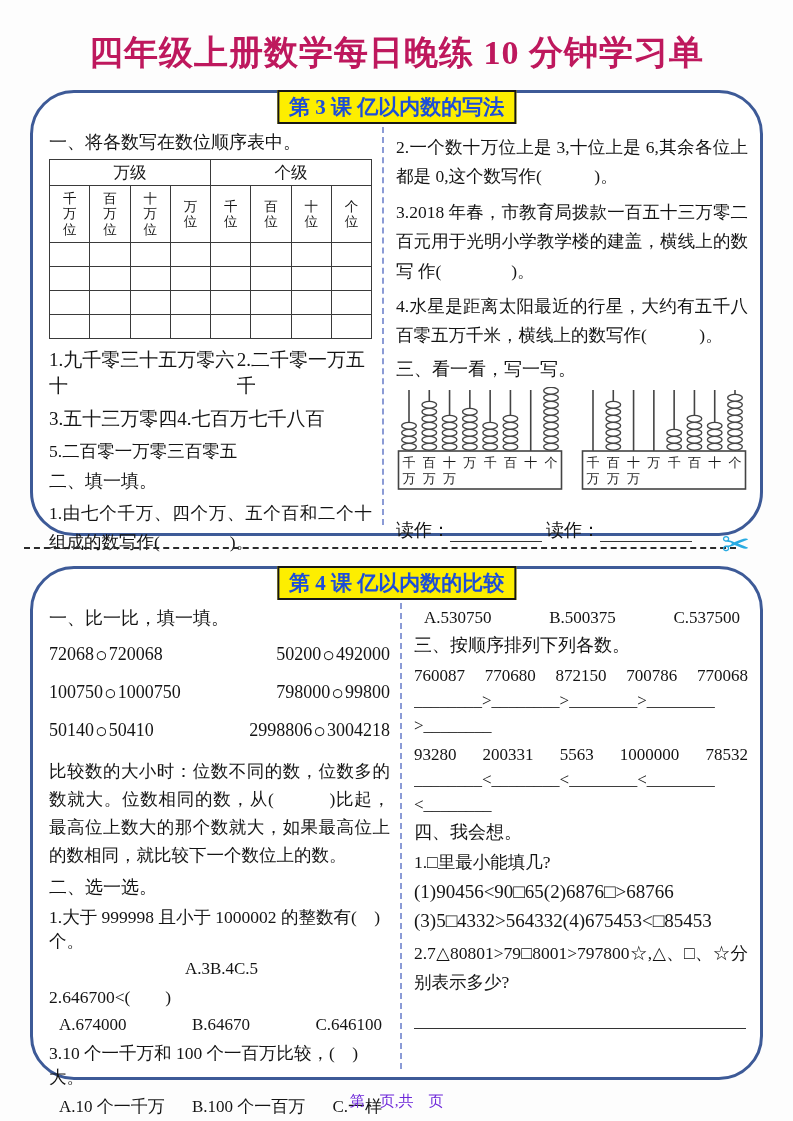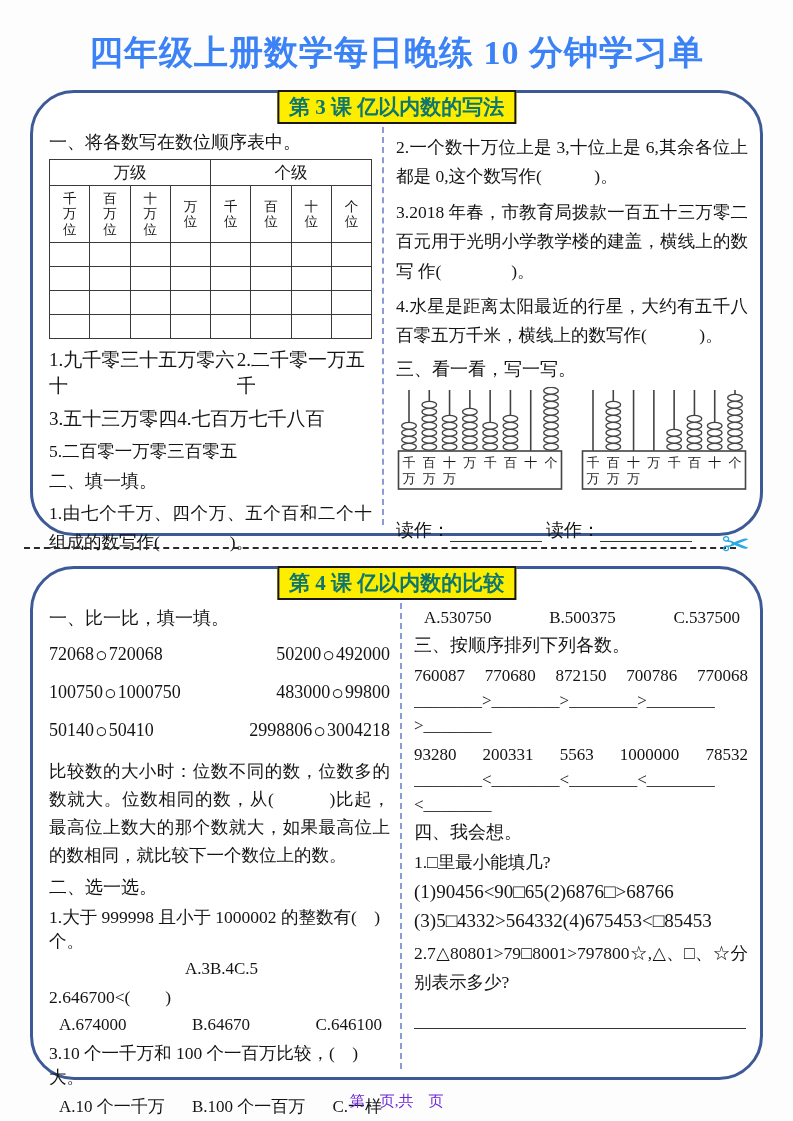--- a/index.html
+++ b/index.html
@@ -3,32 +3,32 @@
 <meta charset="utf-8">
 <style>
   html,body{margin:0;padding:0;}
   body{background:#ffffff;}
   .sheet{
     position:relative;width:793px;height:1121px;background:#fdfdfd;overflow:hidden;
     font-family:"Liberation Serif","DejaVu Serif",serif;color:#141414;
   }
   .title{
     position:absolute;top:30px;left:0;width:100%;text-align:center;
-    font-size:34px;font-weight:bold;margin:0;letter-spacing:1px;color:#3b82f6;
+    font-size:34px;font-weight:bold;margin:0;letter-spacing:1px;color:#be185d;
   }
   .box{
     position:absolute;left:30px;width:733px;box-sizing:border-box;
     border:3px solid #3d5a97;border-radius:44px;background:#fff;
   }
   .box1{top:90px;height:446px;}
   .box2{top:566px;height:514px;}
   .tab{
     position:absolute;top:-3px;left:50%;transform:translateX(-50%);
     background:#fdee00;border:2px solid #161616;padding:1px 10px;
-    font-size:21px;font-weight:bold;white-space:nowrap;z-index:2;color:#0f766e;
+    font-size:21px;font-weight:bold;white-space:nowrap;z-index:2;color:#1d4ed8;
   }
   .cols{display:flex;height:100%;box-sizing:border-box;padding:34px 12px 8px 16px;}
   .col{box-sizing:border-box;}
   .col.left{width:50.5%;padding-right:10px;border-right:2px dashed #8b9bd6;}
   .col.right{flex:1;padding-left:12px;}
   .t{font-size:18px;margin:3px 0;}
   .line{font-size:17.5px;margin:6px 0;}
   .just{text-align:justify;line-height:1.68;}
   .pair-line{display:flex;font-size:19px;margin:7px 0;}
   table{width:100%;border-collapse:collapse;margin:5px 0 8px;}
@@ -289,21 +289,21 @@
       <div class="col left">
         <p class="t">一、比一比，填一填。</p>
 
         <div class="pair-grid">
           <div class="pair-row">
             <span><span>72068</span><span class="circ">○</span><span>720068</span></span>
             <span><span>50200</span><span class="circ">○</span><span>492000</span></span>
           </div>
           <div class="pair-row">
             <span><span>100750</span><span class="circ">○</span><span>1000750</span></span>
-            <span><span>483000</span><span class="circ">○</span><span>99800</span></span>
+            <span><span>798000</span><span class="circ">○</span><span>99800</span></span>
           </div>
           <div class="pair-row">
             <span><span>50140</span><span class="circ">○</span><span>50410</span></span>
             <span><span>2998806</span><span class="circ">○</span><span>3004218</span></span>
           </div>
         </div>
 
         <p class="para">比较数的大小时：位数不同的数，位数多的数就大。位数相同的数，从(　　　)比起，最高位上数大的那个数就大，如果最高位上的数相同，就比较下一个数位上的数。</p>
 
         <p class="t">二、选一选。</p>

